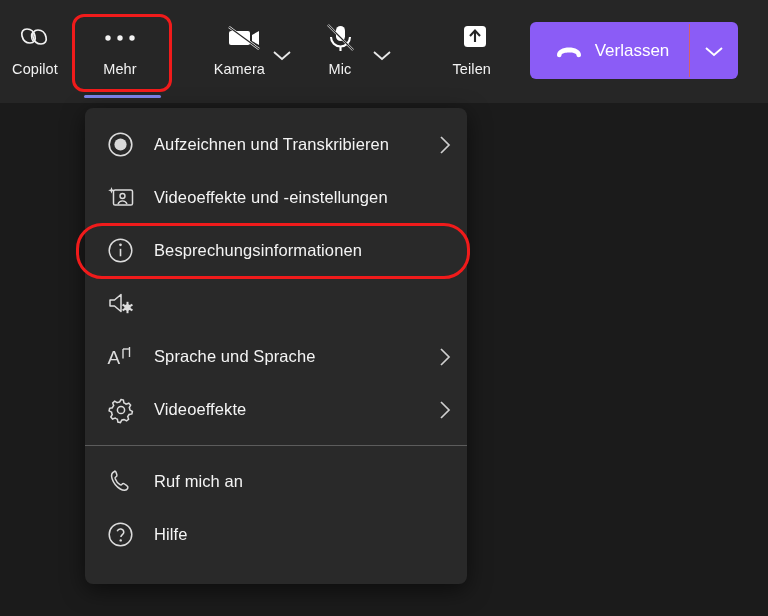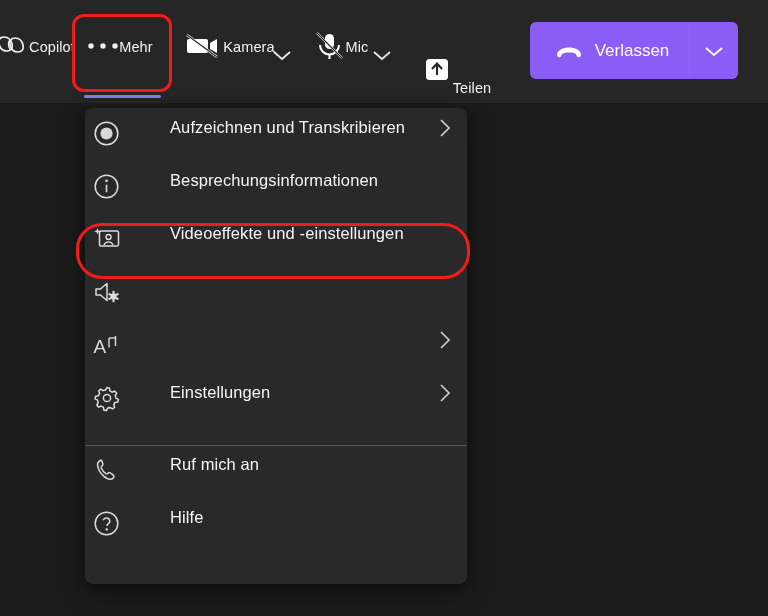--- a/index.html
+++ b/index.html
@@ -13,40 +13,40 @@
 
   
   .toolbar {
     position: absolute; left: 0; top: 0; width: 768px; height: 103px;
     background: #262626;
     display: flex; align-items: flex-start;
   }
   .tb-item {
     position: relative;
     height: 103px;
-    display: flex; 
+    display: flex; flex-direction: column;
     align-items: center; justify-content: center;
     color: #ffffff;
     padding-bottom: 8px;
   }
   .tb-icon {
     height: 40px; display: flex; align-items: center; justify-content: center;
     margin-bottom: 4px;
   }
   .tb-label { font-size: 14.5px; color: #f2f2f2; line-height: 1; letter-spacing: .1px; }
   .tb-caret {
     width: 34px; height: 103px;
     display: flex; align-items: center; justify-content: center;
     padding-top: 6px;
   }
   .vdiv { width: 1px; height: 52px; background: #5a5a5a; align-self: center; margin-top: 4px; }
 
   #copilot-item { width: 70px; }
   #more-item { width: 100px; margin-left: 0; }
-  #camera-item { width: 72px; margin-left: 22px; }
+  #camera-item { width: 72px; margin-left: 22px; align-items: flex-end; }
   #mic-item { width: 50px; margin-left: 16px; }
   #share-item { width: 70px; margin-left: 22px; align-items: flex-end; }
 
   
   .active-underline {
     position: absolute;
     left: 84px; top: 95px;
     width: 77px; height: 3px;
     background: #7b83eb; border-radius: 2px;
   }
@@ -73,25 +73,24 @@
     position: absolute;
     left: 85px; top: 108px;
     width: 382px; height: 476px;
     background: #292929;
     border-radius: 8px;
     box-shadow: 0 6px 22px rgba(0,0,0,.55);
     padding: 10px 0 10px 0;
   }
   .menu-item {
     height: 53px;
-    display: flex; align-items: flex-start;
-    padding: 0 16px 0 8px;
+    display: flex; align-items: center;
+    padding: 0 16px 0 22px;
     color: #f1f1f1;
     position: relative;
-    gap: 30px;
   }
   .mi-icon {
     width: 34px; min-width: 34px; height: 30px;
     display: flex; align-items: center; justify-content: flex-start;
   }
   .mi-label { font-size: 16.5px; color: #f4f4f4; margin-left: 13px; white-space: nowrap; letter-spacing: .1px; }
   .mi-chev { margin-left: auto; display: flex; align-items: center; }
   .menu-sep { height: 1px; background: #5c5c5c; margin: 9px 0 9px 0; }
 
   
@@ -219,39 +218,39 @@
       <span class="mi-label">Aufzeichnen und Transkribieren</span>
       <span class="mi-chev">
         <svg width="12" height="20" viewBox="0 0 12 20">
           <polyline points="2,2 10,10 2,18" fill="none" stroke="#cfcfcf" stroke-width="1.7"></polyline>
         </svg>
       </span>
     </div>
 
     <div class="menu-item">
       <span class="mi-icon">
-        <svg width="27" height="27" viewBox="0 0 27 27">
-          <circle cx="13.5" cy="13.5" r="11.3" fill="none" stroke="#dcdcdc" stroke-width="1.5"></circle>
-          <circle cx="13.5" cy="7.8" r="1.35" fill="#dcdcdc"></circle>
-          <line x1="13.5" y1="11.8" x2="13.5" y2="19.3" stroke="#dcdcdc" stroke-width="1.6"></line>
-        </svg>
-      </span>
-      <span class="mi-label">Besprechungsinformationen</span>
-    </div>
-
-    <div class="menu-item">
-      <span class="mi-icon">
         <svg width="30" height="26" viewBox="0 0 30 26">
           <rect x="6.5" y="5" width="19" height="15" rx="1.6" fill="none" stroke="#dcdcdc" stroke-width="1.5"></rect>
           <circle cx="15.5" cy="11" r="2.5" fill="none" stroke="#dcdcdc" stroke-width="1.4"></circle>
           <path d="M11 19 a4.8 4.8 0 0 1 9 0" fill="none" stroke="#dcdcdc" stroke-width="1.4"></path>
           <path d="M4.5 2 l.9 2.4 l2.4 .9 l-2.4 .9 l-.9 2.4 l-.9 -2.4 l-2.4 -.9 l2.4 -.9 z" fill="#dcdcdc"></path>
         </svg>
       </span>
       <span class="mi-label">Videoeffekte und -einstellungen</span>
+    </div>
+
+    <div class="menu-item">
+      <span class="mi-icon">
+        <svg width="27" height="27" viewBox="0 0 27 27">
+          <circle cx="13.5" cy="13.5" r="11.3" fill="none" stroke="#dcdcdc" stroke-width="1.5"></circle>
+          <circle cx="13.5" cy="7.8" r="1.35" fill="#dcdcdc"></circle>
+          <line x1="13.5" y1="11.8" x2="13.5" y2="19.3" stroke="#dcdcdc" stroke-width="1.6"></line>
+        </svg>
+      </span>
+      <span class="mi-label">Besprechungsinformationen</span>
     </div>
 
     <div class="menu-item">
       <span class="mi-icon">
         <svg width="30" height="27" viewBox="0 0 30 27">
           <path d="M3 10 h4.5 L14 4.5 v17 L7.5 16 H3 z" fill="none" stroke="#dcdcdc" stroke-width="1.5" stroke-linejoin="round"></path>
           <circle cx="20.5" cy="17.5" r="2.4" fill="none" stroke="#dcdcdc" stroke-width="1.5"></circle>
           <g stroke="#dcdcdc" stroke-width="2">
             <line x1="20.5" y1="11.8" x2="20.5" y2="23.2"></line>
             <line x1="15.6" y1="14.6" x2="25.4" y2="20.4"></line>
@@ -265,37 +264,38 @@
       <span class="mi-icon">
         <svg width="30" height="27" viewBox="0 0 30 27">
           <text x="0.5" y="21" font-family="Liberation Sans, sans-serif" font-size="19" fill="#dcdcdc">A</text>
           <g stroke="#dcdcdc" stroke-width="1.4" fill="none">
             <line x1="16" y1="6" x2="16" y2="15.5"></line>
             <line x1="16" y1="6" x2="22.5" y2="6"></line>
             <line x1="22.5" y1="4" x2="22.5" y2="14"></line>
           </g>
         </svg>
       </span>
+      <span class="mi-label">Sprache und Sprache</span>
       <span class="mi-chev">
         <svg width="12" height="20" viewBox="0 0 12 20">
           <polyline points="2,2 10,10 2,18" fill="none" stroke="#cfcfcf" stroke-width="1.7"></polyline>
         </svg>
       </span>
     </div>
 
     <div class="menu-item">
       <span class="mi-icon">
         <svg width="28" height="28" viewBox="0 0 28 28">
           <g fill="none" stroke="#dcdcdc" stroke-width="1.5">
             <circle cx="14" cy="14" r="3.6"></circle>
             <path d="M14 3.6 l2.4 .5 l.5 2.8 a8.4 8.4 0 0 1 2.2 1.3 l2.7 -1 l1.8 1.9 l-1.3 2.5 a8.4 8.4 0 0 1 .6 2.5 l2.5 1.3 l-.5 2.5 l-2.8 .5 a8.4 8.4 0 0 1 -1.4 2.1 l.9 2.7 l-2 1.7 l-2.4 -1.4 a8.4 8.4 0 0 1 -2.5 .6 l-1.3 2.5 l-2.5 -.5 l-.5 -2.8 a8.4 8.4 0 0 1 -2.2 -1.3 l-2.7 1 l-1.7 -2 l1.4 -2.4 a8.4 8.4 0 0 1 -.6 -2.5 l-2.5 -1.3 l.5 -2.5 l2.8 -.5 a8.4 8.4 0 0 1 1.3 -2.2 l-1 -2.7 l2 -1.7 l2.4 1.4 a8.4 8.4 0 0 1 2.5 -.6 z"></path>
           </g>
         </svg>
       </span>
-      <span class="mi-label">Einstellungen</span>
+      <span class="mi-label">Videoeffekte</span>
       <span class="mi-chev">
         <svg width="12" height="20" viewBox="0 0 12 20">
           <polyline points="2,2 10,10 2,18" fill="none" stroke="#cfcfcf" stroke-width="1.7"></polyline>
         </svg>
       </span>
     </div>
 
     <div class="menu-sep"></div>
 
     <div class="menu-item">

